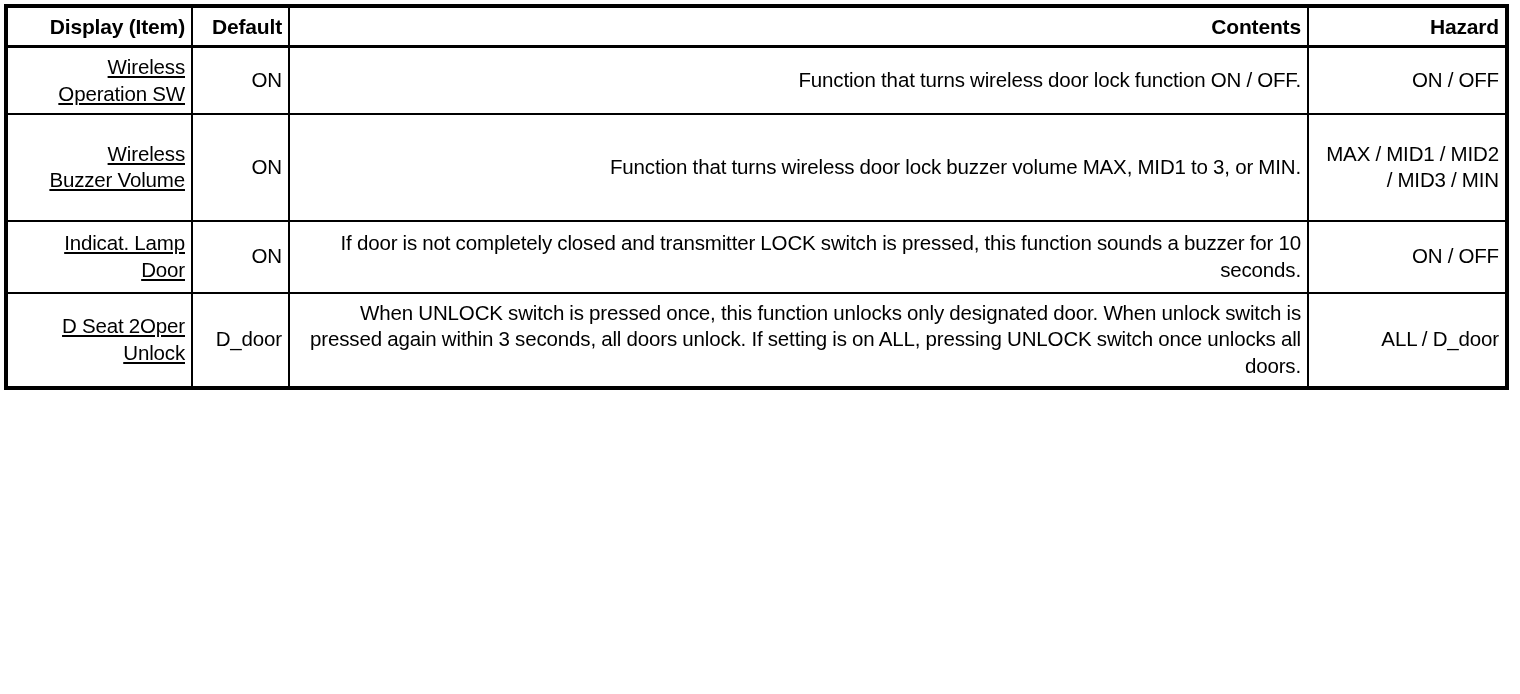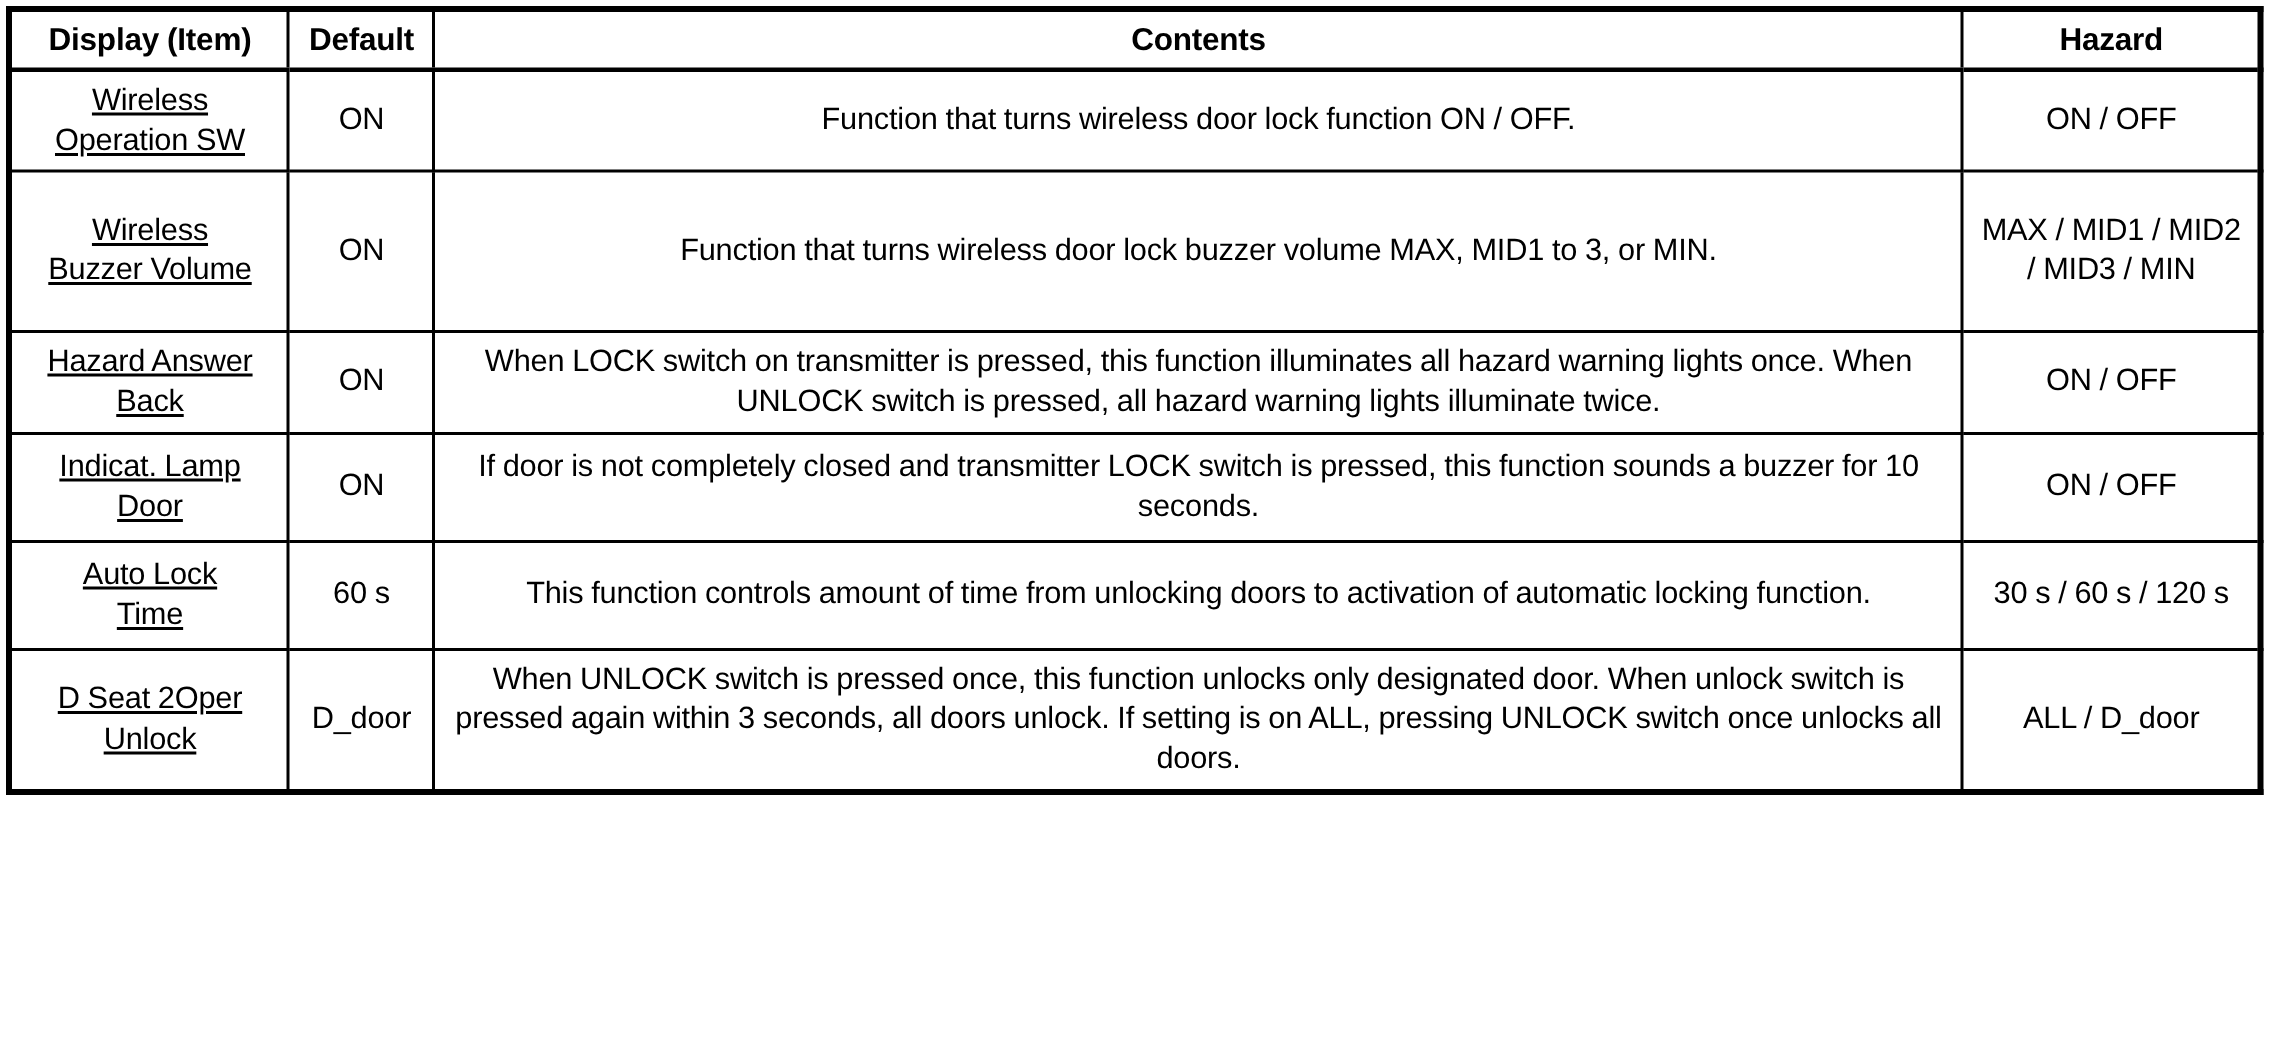--- a/index.html
+++ b/index.html
@@ -33,21 +33,21 @@
   }
 
   table.spec-table td,
   table.spec-table th {
     border: 2px solid #000000;
     padding: 3px 6px 3px 7px;
     vertical-align: middle;
     font-size: 20.5px;
     line-height: 1.30;
     font-weight: normal;
-    text-align: center;
+    text-align: right;
     letter-spacing: -0.15px;
     word-spacing: -0.3px;
     box-sizing: border-box;
   }
 
   
   table.spec-table thead th {
     font-weight: bold;
     font-size: 21px;
     padding-top: 5px;
@@ -97,40 +97,26 @@
         <td class="cell-contents">Function that turns wireless door lock function ON / OFF.</td>
         <td class="cell-setting">ON / OFF</td>
       </tr>
       <tr class="row-h2">
         <td class="cell-display nowrap-lines">Wireless
 Buzzer Volume</td>
         <td class="cell-default">ON</td>
         <td class="cell-contents">Function that turns wireless door lock buzzer volume MAX, MID1 to 3, or MIN.</td>
         <td class="cell-setting">MAX / MID1 / MID2 / MID3 / MIN</td>
       </tr>
-      <tr class="row-h3">
-        <td class="cell-display nowrap-lines">Hazard Answer
-Back</td>
-        <td class="cell-default">ON</td>
-        <td class="cell-contents">When LOCK switch on transmitter is pressed, this function illuminates all hazard warning lights once. When UNLOCK switch is pressed, all hazard warning lights illuminate twice.</td>
-        <td class="cell-setting">ON / OFF</td>
-      </tr>
       <tr class="row-h5">
         <td class="cell-display nowrap-lines">Indicat. Lamp
 Door</td>
         <td class="cell-default">ON</td>
         <td class="cell-contents">If door is not completely closed and transmitter LOCK switch is pressed, this function sounds a buzzer for 10 seconds.</td>
         <td class="cell-setting">ON / OFF</td>
-      </tr>
-      <tr class="row-h6">
-        <td class="cell-display nowrap-lines">Auto Lock
-Time</td>
-        <td class="cell-default">60 s</td>
-        <td class="cell-contents">This function controls amount of time from unlocking doors to activation of automatic locking function.</td>
-        <td class="cell-setting">30 s / 60 s / 120 s</td>
       </tr>
       <tr class="row-h7">
         <td class="cell-display nowrap-lines">D Seat 2Oper
 Unlock</td>
         <td class="cell-default">D_door</td>
         <td class="cell-contents">When UNLOCK switch is pressed once, this function unlocks only designated door. When unlock switch is pressed again within 3 seconds, all doors unlock. If setting is on ALL, pressing UNLOCK switch once unlocks all doors.</td>
         <td class="cell-setting">ALL / D_door</td>
       </tr>
     </tbody>
   </table>

